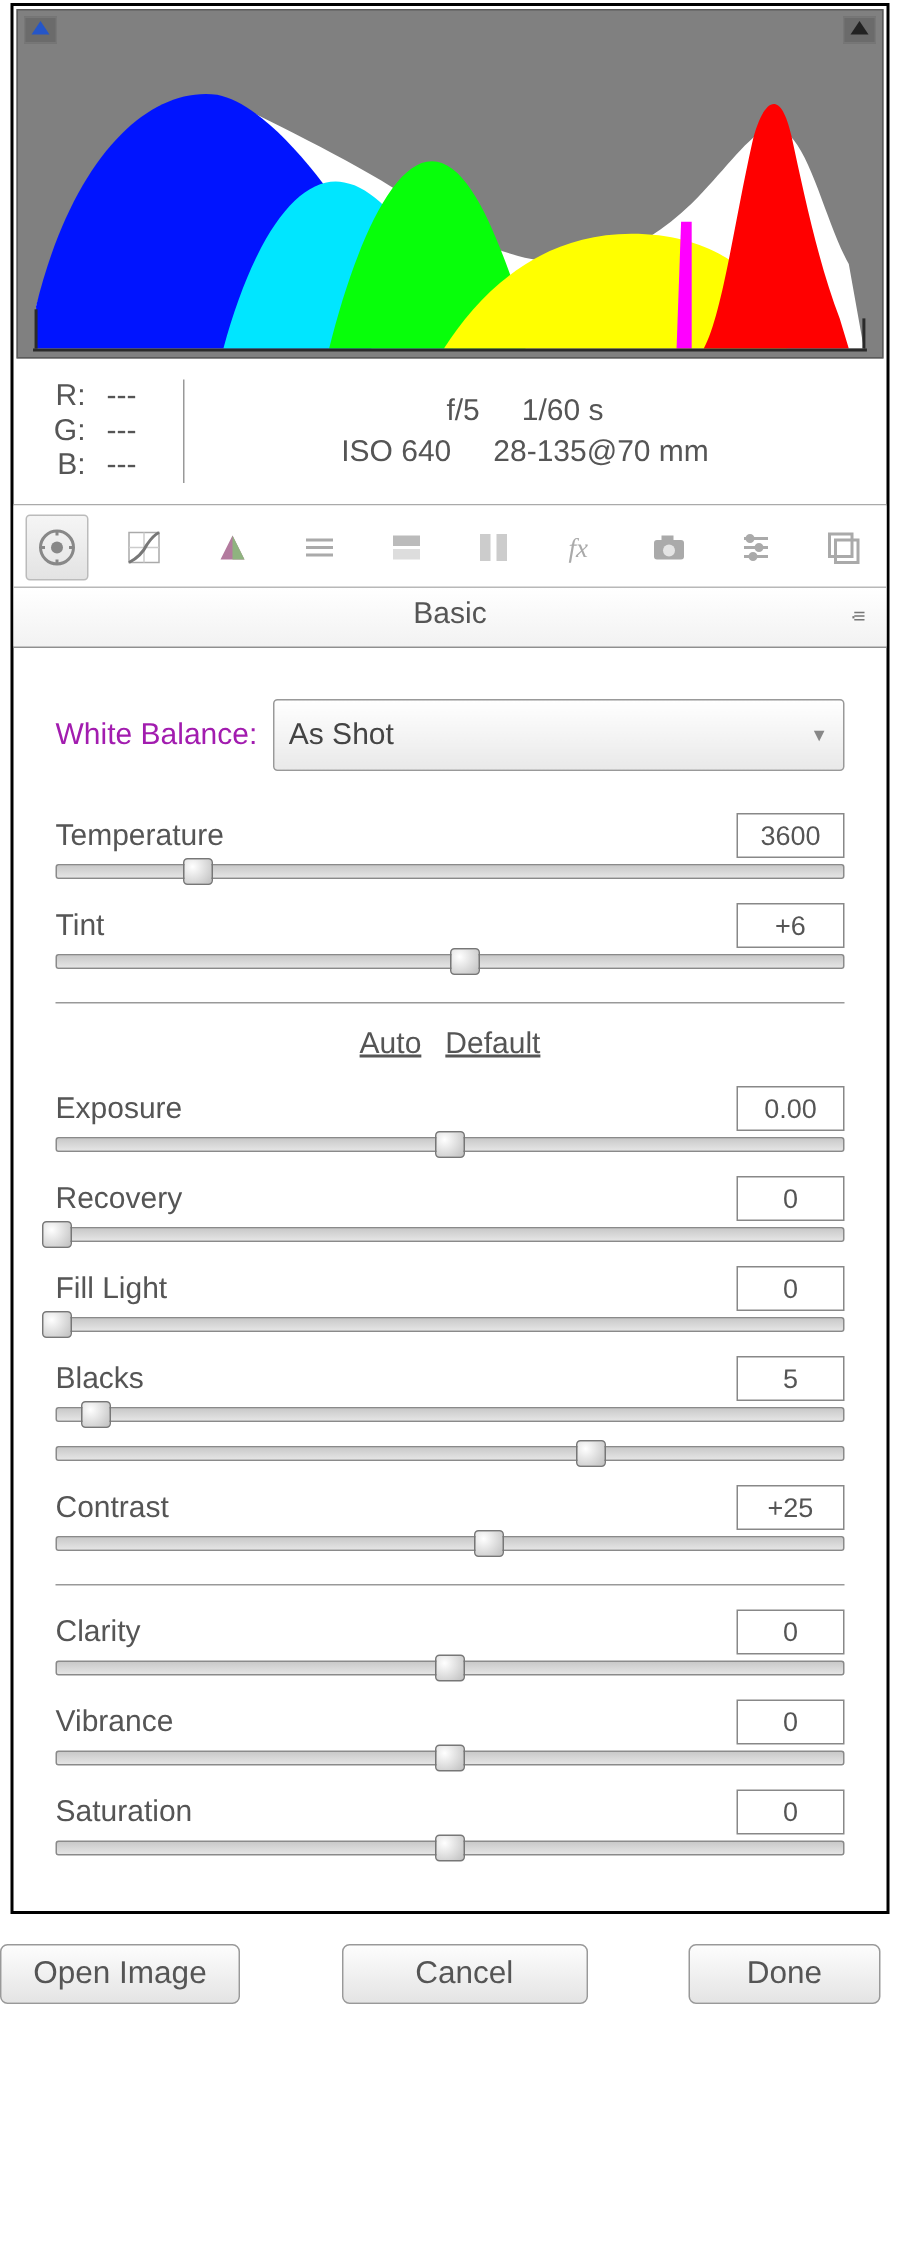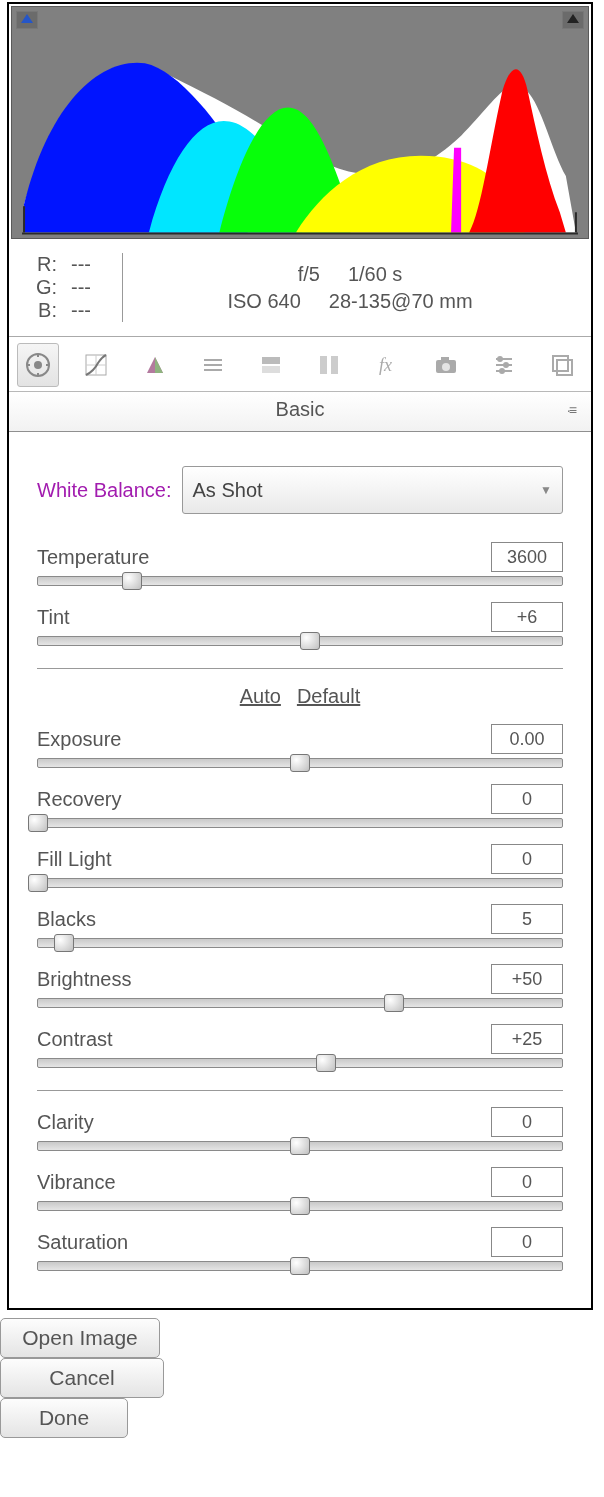--- a/index.html
+++ b/index.html
@@ -189,23 +189,22 @@
     font-size: 20px;
   }
   .auto-default span {
     text-decoration: underline;
     color: #555;
     cursor: pointer;
   }
   .footer {
     display: flex;
     justify-content: space-between;
-    padding: 8px 6px 4px 0;
+    padding: 20px 6px 4px 0;
     width: 593px;
-    flex-direction: column;
   }
   .btn {
     height: 40px;
     border: 1px solid #999;
     border-radius: 5px;
     background: linear-gradient(#fdfdfd,#e4e4e4);
     font-size: 21px;
     color: #555;
     cursor: pointer;
     padding: 0 4px;
@@ -427,24 +426,20 @@
       <div class="slider-head">
           <span class="slider-label">Blacks</span>
           <input class="val-box" value="5" style="">
         </div>
       <div class="track">
           <div class="thumb" style="left:5%"></div>
         </div>
     </div>
 
     <div class="slider-row">
-      <div class="slider-head">
-          <span class="slider-label">Brightness</span>
-          <input class="val-box" value="+50" style="">
-        </div>
       <div class="track">
           <div class="thumb" style="left:68%"></div>
         </div>
     </div>
 
     <div class="slider-row">
       <div class="slider-head">
           <span class="slider-label">Contrast</span>
           <input class="val-box" value="+25" style="">
         </div>

